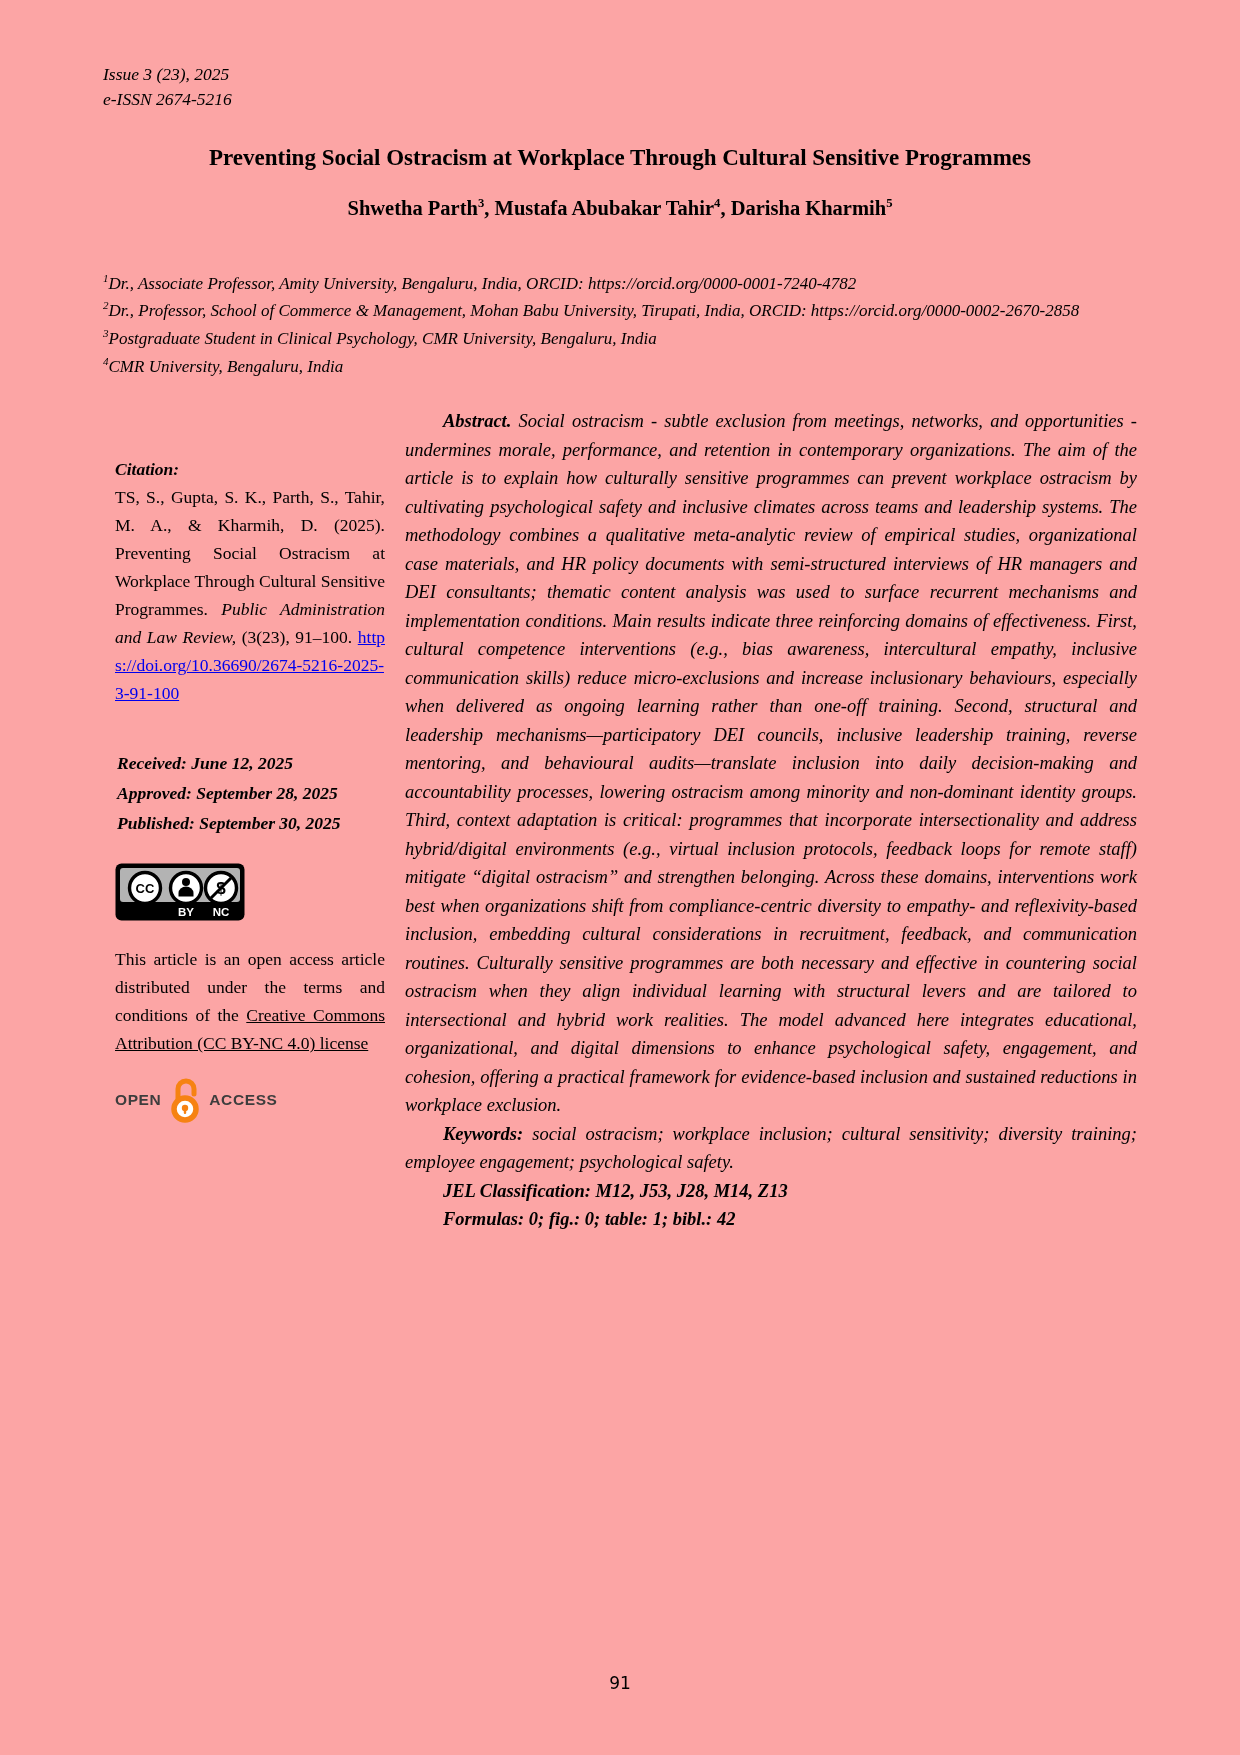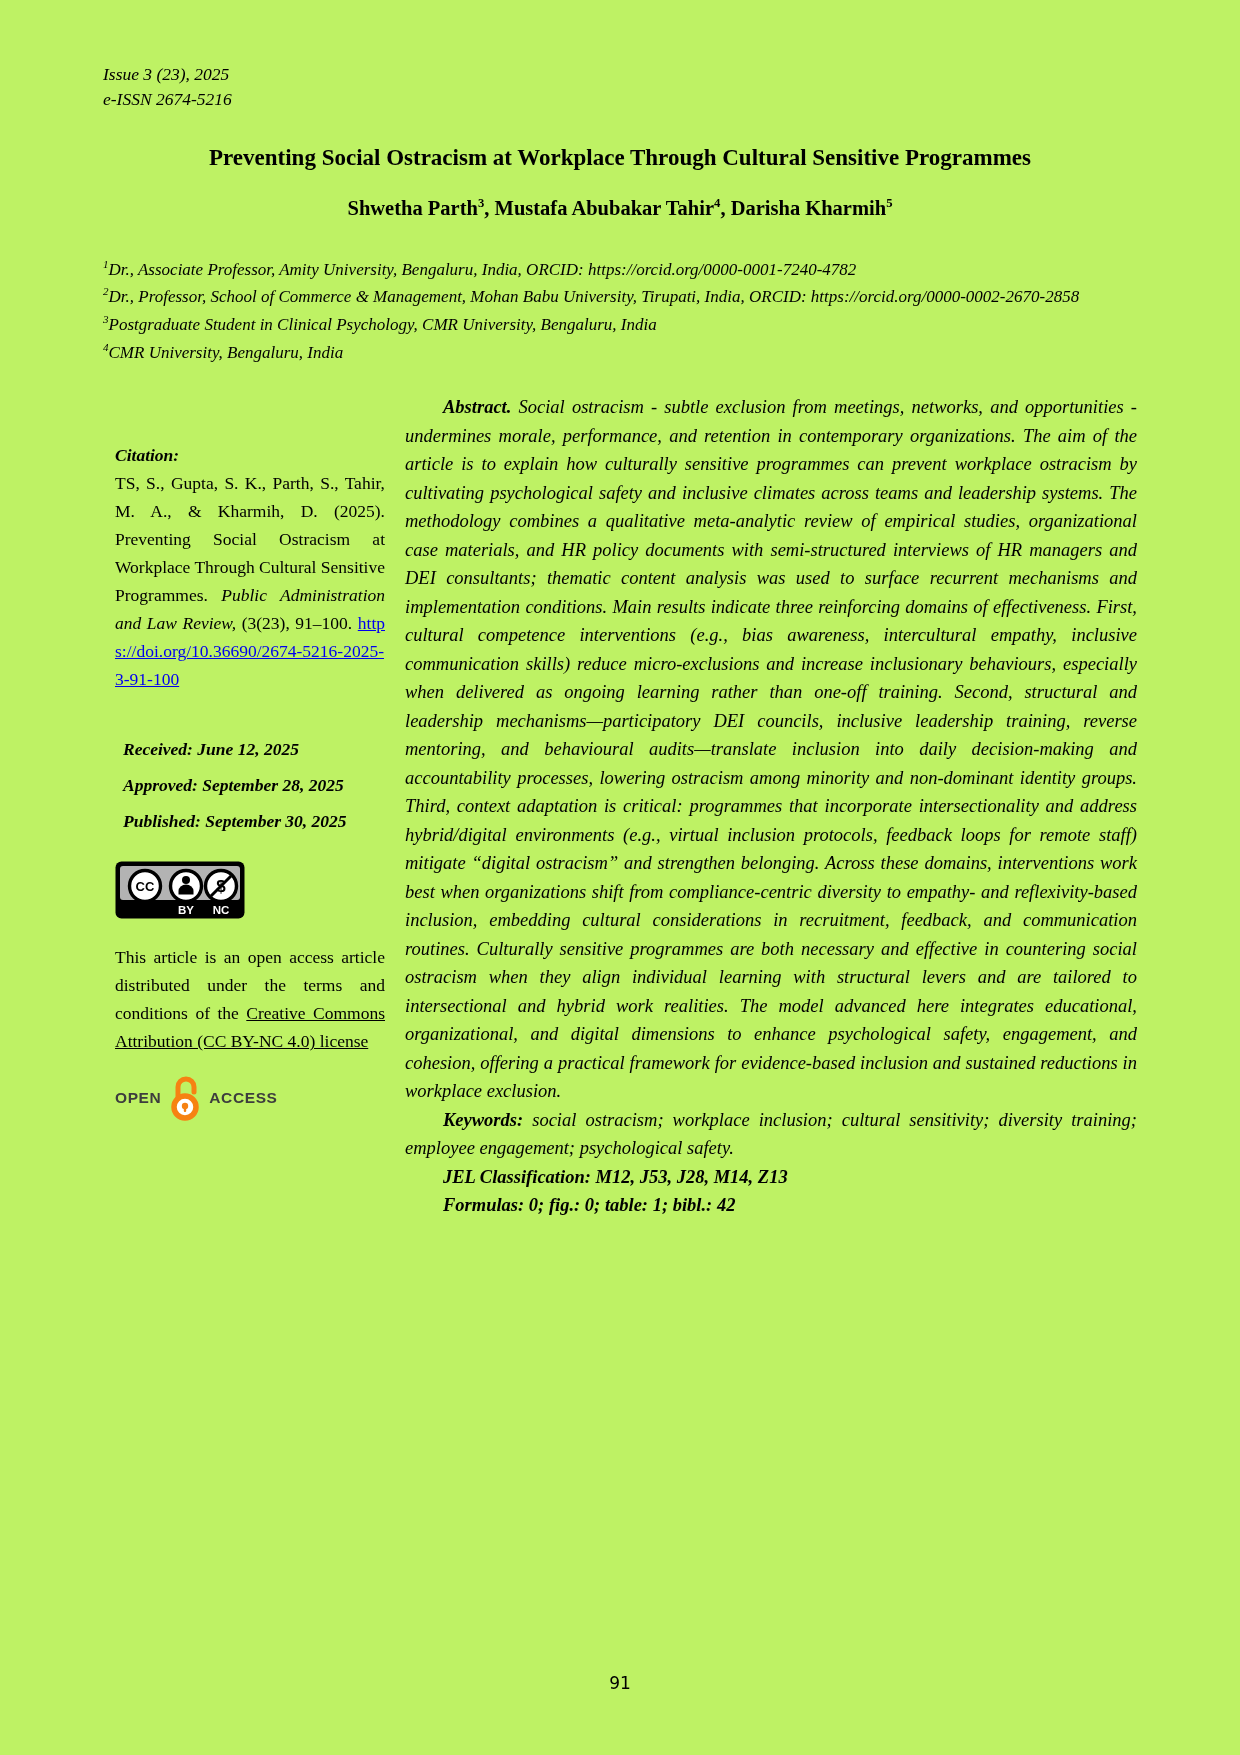--- a/index.html
+++ b/index.html
@@ -1,47 +1,47 @@
 <!DOCTYPE html>
 <html><head>
 <meta charset="utf-8">
 <style>
   html,body { margin:0; padding:0; background:#ffffff; }
   .page {
-    width:1240px; height:1755px; position:relative; background:#bef264;
+    width:1240px; height:1755px; position:relative; background:#fca5a5;
     box-sizing:border-box; padding:62px 103px 0 103px;
     font-family:"Liberation Serif","DejaVu Serif",serif; color:#000;
   }
   
   .masthead { display:flex; justify-content:space-between; font-style:italic; font-size:17.5px; line-height:25px; }
   .masthead .right { text-align:right; }
   
   .title { text-align:center; font-weight:bold; font-size:23px; line-height:31px; margin:30px auto 0; max-width:840px; }
   .authors { text-align:center; font-weight:bold; font-size:20.5px; line-height:29px; margin-top:16px; }
   .authors sup { font-size:0.62em; }
   
-  .affiliations { margin-top:30px; font-style:italic; font-size:17px; line-height:23px; }
+  .affiliations { margin-top:44px; font-style:italic; font-size:17px; line-height:23px; }
   .affiliations p { margin:0; text-align:justify; }
   .affiliations sup { font-size:0.65em; }
   
   .columns { display:flex; margin-top:30px; }
   .col-left { flex:0 0 270px; width:270px; padding-left:12px; }
   .col-gap { flex:0 0 20px; }
   .col-right { flex:1; font-style:italic; font-size:18.5px; line-height:28.5px; text-align:justify; }
   .col-right p { margin:0; text-indent:38px; }
   .lead-label { font-weight:bold; }
   .jel-line, .formulas-line { font-weight:bold; }
   
   .citation-block { margin-top:48px; font-size:17.5px; line-height:28px; }
   .citation-label { font-weight:bold; font-style:italic; margin:0; }
   .citation-text { text-align:justify; margin:0; }
   .doi-link { color:#0000EE; text-decoration:underline; word-break:break-all; }
   
   .dates { margin-top:42px; font-weight:bold; font-style:italic; font-size:17.5px; line-height:28px; }
-  .dates p { margin:8px; }
+  .dates p { margin:2px; }
   
   .cc-badge-wrap { margin-top:26px; }
   
   .oa-statement { margin-top:20px; font-size:17.5px; line-height:28px; text-align:justify; }
   .oa-link { color:#000; text-decoration:underline; }
   
   .oa-logo { margin-top:16px; display:flex; align-items:center; gap:8px;
     font-family:"Liberation Sans","DejaVu Sans",sans-serif; font-weight:bold;
     color:#3d3d3d; font-size:15.5px; letter-spacing:0.6px; }
   .oa-logo svg { margin:0 -2px; }

